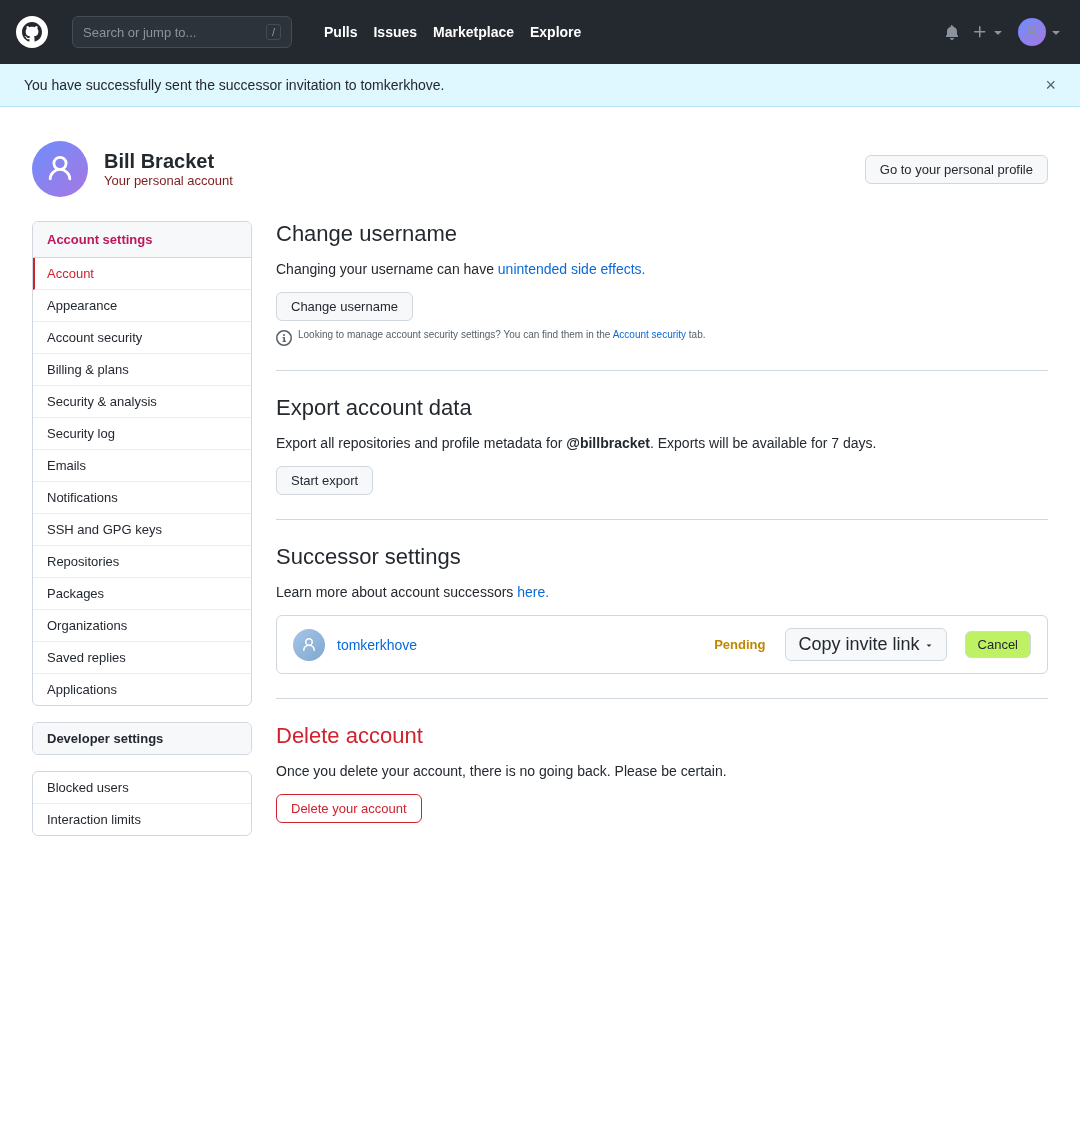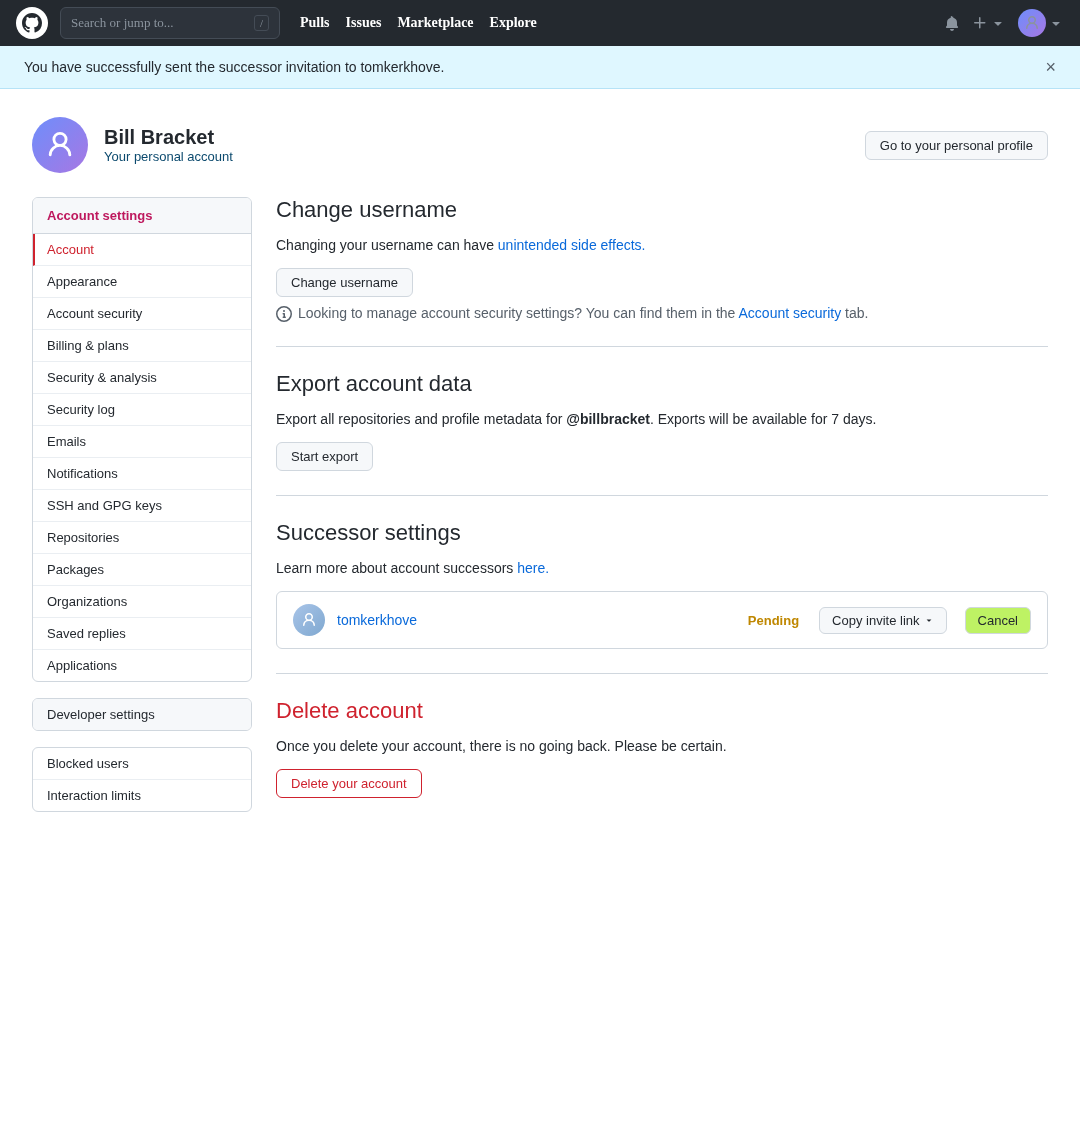--- a/index.html
+++ b/index.html
@@ -1,37 +1,37 @@
 <!DOCTYPE html>
 <html><head>
   <meta charset="utf-8">
   <style>
     * { box-sizing: border-box; margin: 0; padding: 0; }
     body { font-family: -apple-system, BlinkMacSystemFont, "Segoe UI", Helvetica, Arial, sans-serif; font-size: 14px; color: #24292f; background: #fff; }
 
     
-    .nav { background: #24292f; display: flex; align-items: center; padding: 0 16px; height: 46px; gap: 12px; font-family: Liberation Serif, serif; }
+    .nav { background: #24292f; display: flex; align-items: center; padding: 0 16px; height: 64px; gap: 24px; }
     .nav-logo { width: 32px; height: 32px; background: #fff; border-radius: 50%; display: flex; align-items: center; justify-content: center; flex-shrink: 0; }
     .nav-logo svg { width: 20px; height: 20px; fill: #24292f; }
     .nav-search { display: flex; align-items: center; background: #2d333b; border: 1px solid #444c56; border-radius: 6px; padding: 5px 10px; color: #8b949e; gap: 8px; flex: 0 0 220px; height: 32px; cursor: pointer; }
     .nav-search-text { font-size: 13px; color: #8b949e; flex: 1; }
     .nav-search-slash { border: 1px solid #444c56; border-radius: 3px; padding: 1px 5px; font-size: 11px; color: #8b949e; }
     .nav-links { display: flex; gap: 16px; margin-left: 8px; }
     .nav-link { color: #fff; text-decoration: none; font-size: 14px; font-weight: 600; }
     .nav-right { margin-left: auto; display: flex; align-items: center; gap: 12px; }
     .nav-icon-btn { background: none; border: none; cursor: pointer; color: #8b949e; display: flex; align-items: center; gap: 2px; }
     .nav-icon-btn svg { fill: #8b949e; width: 16px; height: 16px; }
     .nav-avatar { width: 28px; height: 28px; border-radius: 50%; background: #8b949e; overflow: hidden; display: flex; align-items: center; justify-content: center; }
 
     
     .banner { background: #dff7ff; border-bottom: 1px solid #b6e3f7; padding: 12px 24px; display: flex; align-items: center; justify-content: space-between; font-size: 14px; color: #24292f; }
     .banner-close { background: none; border: none; cursor: pointer; color: #57606a; font-size: 18px; line-height: 1; }
 
     
-    .page { display: flex; flex-direction: column; padding: 24px 32px; max-width: 1080px; margin: 4px auto; }
+    .page { display: flex; flex-direction: column; padding: 24px 32px; max-width: 1080px; margin: 10px auto; }
     .user-header { display: flex; align-items: center; justify-content: space-between; margin-bottom: 24px; }
     .user-info { display: flex; align-items: center; gap: 16px; }
     .user-avatar { width: 56px; height: 56px; border-radius: 50%; background: #8b949e; overflow: hidden; }
     .btn-profile { background: #f6f8fa; border: 1px solid #d0d7de; border-radius: 6px; padding: 6px 14px; font-size: 13px; cursor: pointer; color: #24292f; }
 
     
     .content-layout { display: flex; gap: 24px; }
 
     
     .sidebar { flex: 0 0 220px; }
@@ -44,29 +44,29 @@
     
     .main { flex: 1; }
     .section { border-bottom: 1px solid #d0d7de; padding-bottom: 24px; margin-bottom: 24px; }
     .section:last-child { border-bottom: none; }
     .section-title { font-size: 22px; font-weight: 400; margin-bottom: 12px; color: #24292f; }
     .section-title.danger { color: #cf222e; }
     .section-desc { font-size: 14px; color: #24292f; margin-bottom: 12px; line-height: 1.5; }
     .link-blue { color: #0969da; text-decoration: none; }
     .btn-default { background: #f6f8fa; border: 1px solid #d0d7de; border-radius: 6px; padding: 6px 14px; font-size: 13px; cursor: pointer; color: #24292f; }
     .btn-danger { background: #fff; border: 1px solid #cf222e; border-radius: 6px; padding: 6px 14px; font-size: 13px; cursor: pointer; color: #cf222e; }
-    .info-row { display: flex; align-items: flex-start; gap: 6px; font-size: 14px; color: #57606a; margin-top: 8px; }
+    .info-row { display: flex; align-items: flex-start; gap: 6px; font-size: 10px; color: #57606a; margin-top: 8px; }
     .info-icon { width: 16px; height: 16px; flex-shrink: 0; margin-top: 1px; }
 
     
     .successor-card { border: 1px solid #d0d7de; border-radius: 6px; padding: 12px 16px; display: flex; align-items: center; gap: 12px; margin-top: 12px; }
     .successor-avatar { width: 32px; height: 32px; border-radius: 50%; background: #8b949e; overflow: hidden; flex-shrink: 0; }
     .successor-name { color: #0969da; font-size: 14px; text-decoration: none; flex: 1; }
     .pending-badge { color: #bf8700; font-weight: 600; font-size: 13px; margin-right: 8px; }
-    .btn-copy-link { background: #f6f8fa; border: 1px solid #d0d7de; border-radius: 6px; padding: 5px 12px; font-size: 13px; cursor: pointer; color: #24292f; display: flex; align-items: center; gap: 4px; }
+    .btn-copy-link { background: #f6f8fa; border: 1px solid #d0d7de; border-radius: 6px; padding: 5px 12px; font-size: 18px; cursor: pointer; color: #24292f; display: flex; align-items: center; gap: 4px; }
     .btn-cancel { background: #bef264; border: 1px solid #d0d7de; border-radius: 6px; padding: 5px 12px; font-size: 13px; cursor: pointer; color: #24292f; margin-left: 6px; }
   </style>
 </head>
 <body>
 
 <nav>
   <div class="nav">
     <div class="nav-logo">
       <svg viewBox="0 0 16 16" xmlns="http://www.w3.org/2000/svg">
         <path d="M8 0C3.58 0 0 3.58 0 8c0 3.54 2.29 6.53 5.47 7.59.4.07.55-.17.55-.38 0-.19-.01-.82-.01-1.49-2.01.37-2.53-.49-2.69-.94-.09-.23-.48-.94-.82-1.13-.28-.15-.68-.52-.01-.53.63-.01 1.08.58 1.23.82.72 1.21 1.87.87 2.33.66.07-.52.28-.87.51-1.07-1.78-.2-3.64-.89-3.64-3.95 0-.87.31-1.59.82-2.15-.08-.2-.36-1.02.08-2.12 0 0 .67-.21 2.2.82.64-.18 1.32-.27 2-.27.68 0 1.36.09 2 .27 1.53-1.04 2.2-.82 2.2-.82.44 1.1.16 1.92.08 2.12.51.56.82 1.27.82 2.15 0 3.07-1.87 3.75-3.65 3.95.29.25.54.73.54 1.48 0 1.07-.01 1.93-.01 2.2 0 .21.15.46.55.38A8.013 8.013 0 0016 8c0-4.42-3.58-8-8-8z"></path>
@@ -119,21 +119,21 @@
 
   <div class="user-header">
     <div class="user-info">
       <div class="user-avatar" style="background: linear-gradient(135deg, #6e8efb, #a777e3); display:flex; align-items:center; justify-content:center;">
         <svg viewBox="0 0 16 16" width="30" height="30" fill="#fff" xmlns="http://www.w3.org/2000/svg">
           <path d="M10.5 5a2.5 2.5 0 11-5 0 2.5 2.5 0 015 0zm.061 3.073a4 4 0 10-5.123 0 6.004 6.004 0 00-3.431 5.142.75.75 0 001.498.07 4.5 4.5 0 018.99 0 .75.75 0 101.498-.07 6.005 6.005 0 00-3.432-5.142z"></path>
         </svg>
       </div>
       <div>
         <div style="font-size:20px;font-weight:600;">Bill Bracket</div>
-        <div style="font-size:13px;color:#0c4a6e;">Your personal account</div>
+        <div style="font-size:13px;color:#7f1d1d;">Your personal account</div>
       </div>
     </div>
     <button class="btn-profile">Go to your personal profile</button>
   </div>
 
   <div class="content-layout">
 
     <aside class="sidebar">
       <div class="sidebar-section">
         <div class="sidebar-section-title">Account settings</div>
@@ -146,21 +146,21 @@
         <a href="#" class="sidebar-item">Emails</a>
         <a href="#" class="sidebar-item">Notifications</a>
         <a href="#" class="sidebar-item">SSH and GPG keys</a>
         <a href="#" class="sidebar-item">Repositories</a>
         <a href="#" class="sidebar-item">Packages</a>
         <a href="#" class="sidebar-item">Organizations</a>
         <a href="#" class="sidebar-item">Saved replies</a>
         <a href="#" class="sidebar-item">Applications</a>
       </div>
       <div class="sidebar-section">
-        <a href="#" class="sidebar-item" style="font-weight:400;font-size:13px;background:#f6f8fa;">Developer settings</a>
+        <a href="#" class="sidebar-item" style="font-weight:700;font-size:13px;background:#f6f8fa;">Developer settings</a>
       </div>
       <div class="sidebar-section">
         <a href="#" class="sidebar-item">Blocked users</a>
         <a href="#" class="sidebar-item">Interaction limits</a>
       </div>
     </aside>
 
     <main class="main">
 
       <div class="section">

